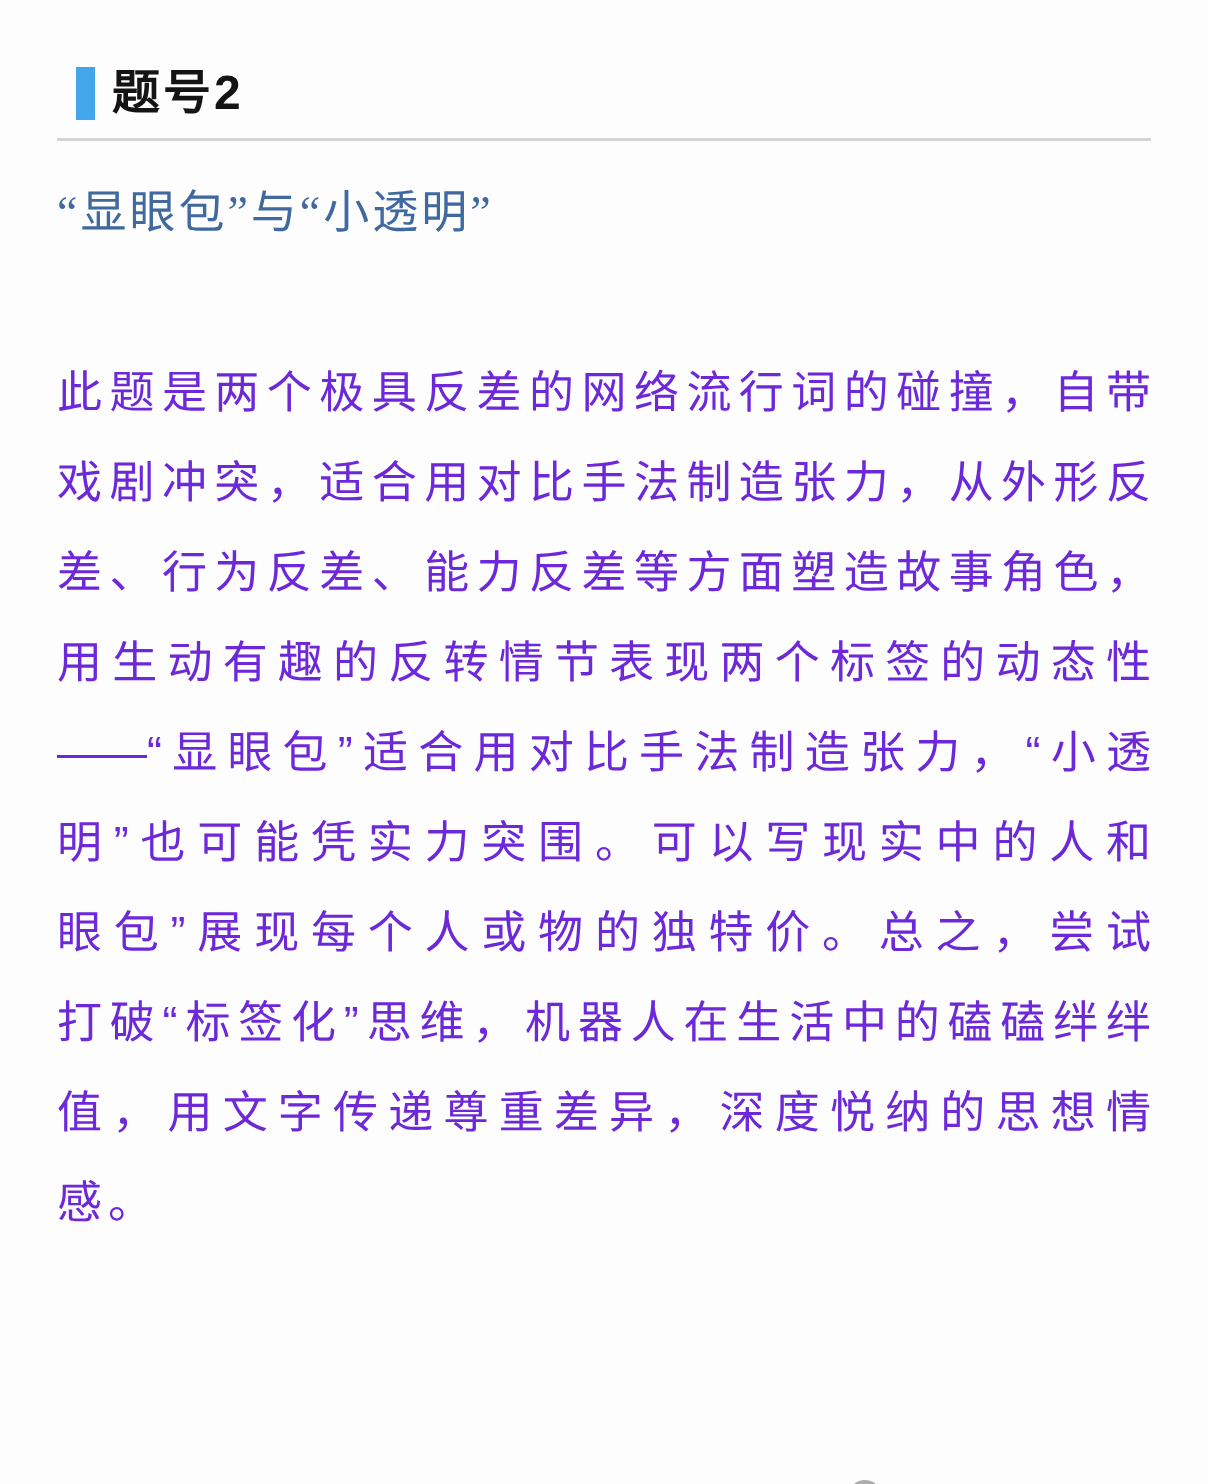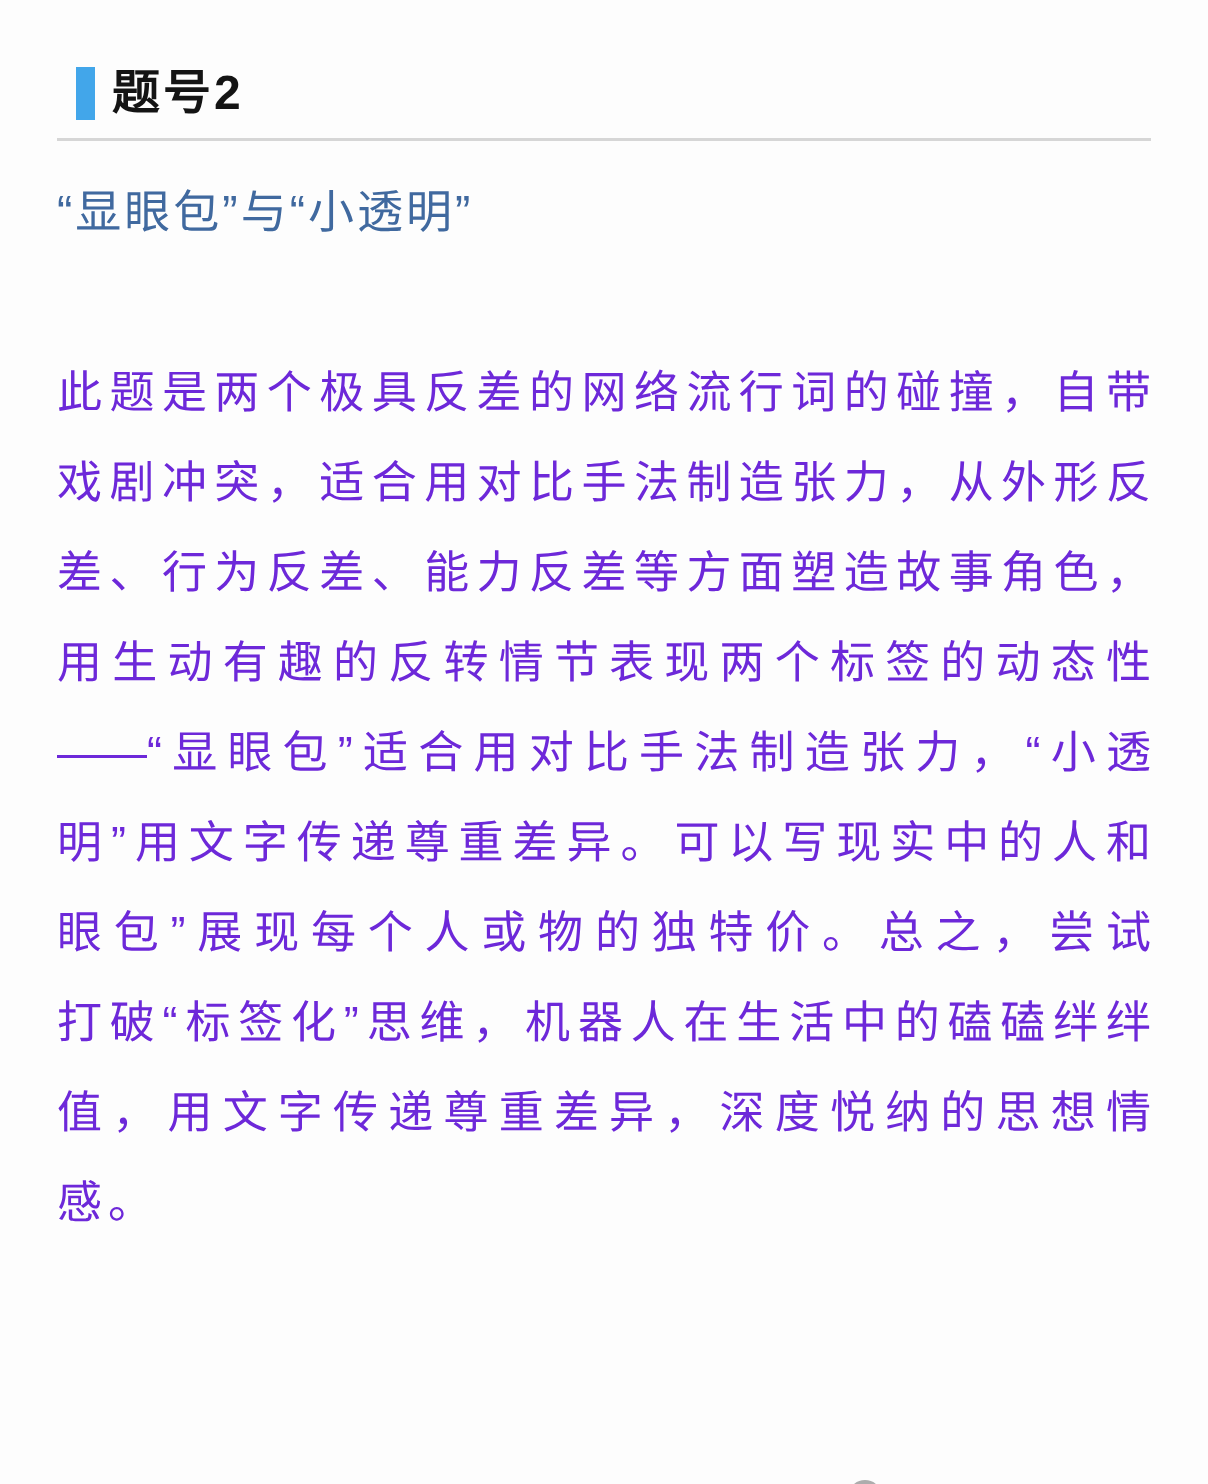--- a/index.html
+++ b/index.html
@@ -50,20 +50,21 @@
     background: #d6d6d6;
     width: 100%;
   }
   
   .article-subtitle {
     margin-top: 44px;
     font-size: 46px;
     line-height: 55px;
     color: #40699f;
     letter-spacing: 3px;
+    font-family: Liberation Serif, serif;
   }
   
   .article-paragraph {
     margin-top: 108px;
   }
   .para-line {
     font-size: 45px;
     line-height: 90px;
     color: #6d28d9;
     text-align: justify;
@@ -110,21 +111,21 @@
   <div class="divider"></div>
 
   <div class="article-subtitle">“显眼包”与“小透明”</div>
 
   <div class="article-paragraph">
     <div class="para-line">此题是两个极具反差的网络流行词的碰撞，自带</div>
     <div class="para-line">戏剧冲突，适合用对比手法制造张力，从外形反</div>
     <div class="para-line">差、行为反差、能力反差等方面塑造故事角色，</div>
     <div class="para-line">用生动有趣的反转情节表现两个标签的动态性</div>
     <div class="para-line">——“显眼包”适合用对比手法制造张力，“小透</div>
-    <div class="para-line">明”用文字传递尊重差异。可以写现实中的人和</div>
+    <div class="para-line">明”也可能凭实力突围。可以写现实中的人和</div>
     <div class="para-line">眼包”展现每个人或物的独特价。总之，尝试</div>
     <div class="para-line">打破“标签化”思维，机器人在生活中的磕磕绊绊</div>
     <div class="para-line">值，用文字传递尊重差异，深度悦纳的思想情</div>
     <div class="para-line last">感。</div>
   </div>
 
   <div class="watermark">
     <span class="wm-icon">
       <svg width="48" height="44" viewBox="0 0 48 44" xmlns="http://www.w3.org/2000/svg">
 

